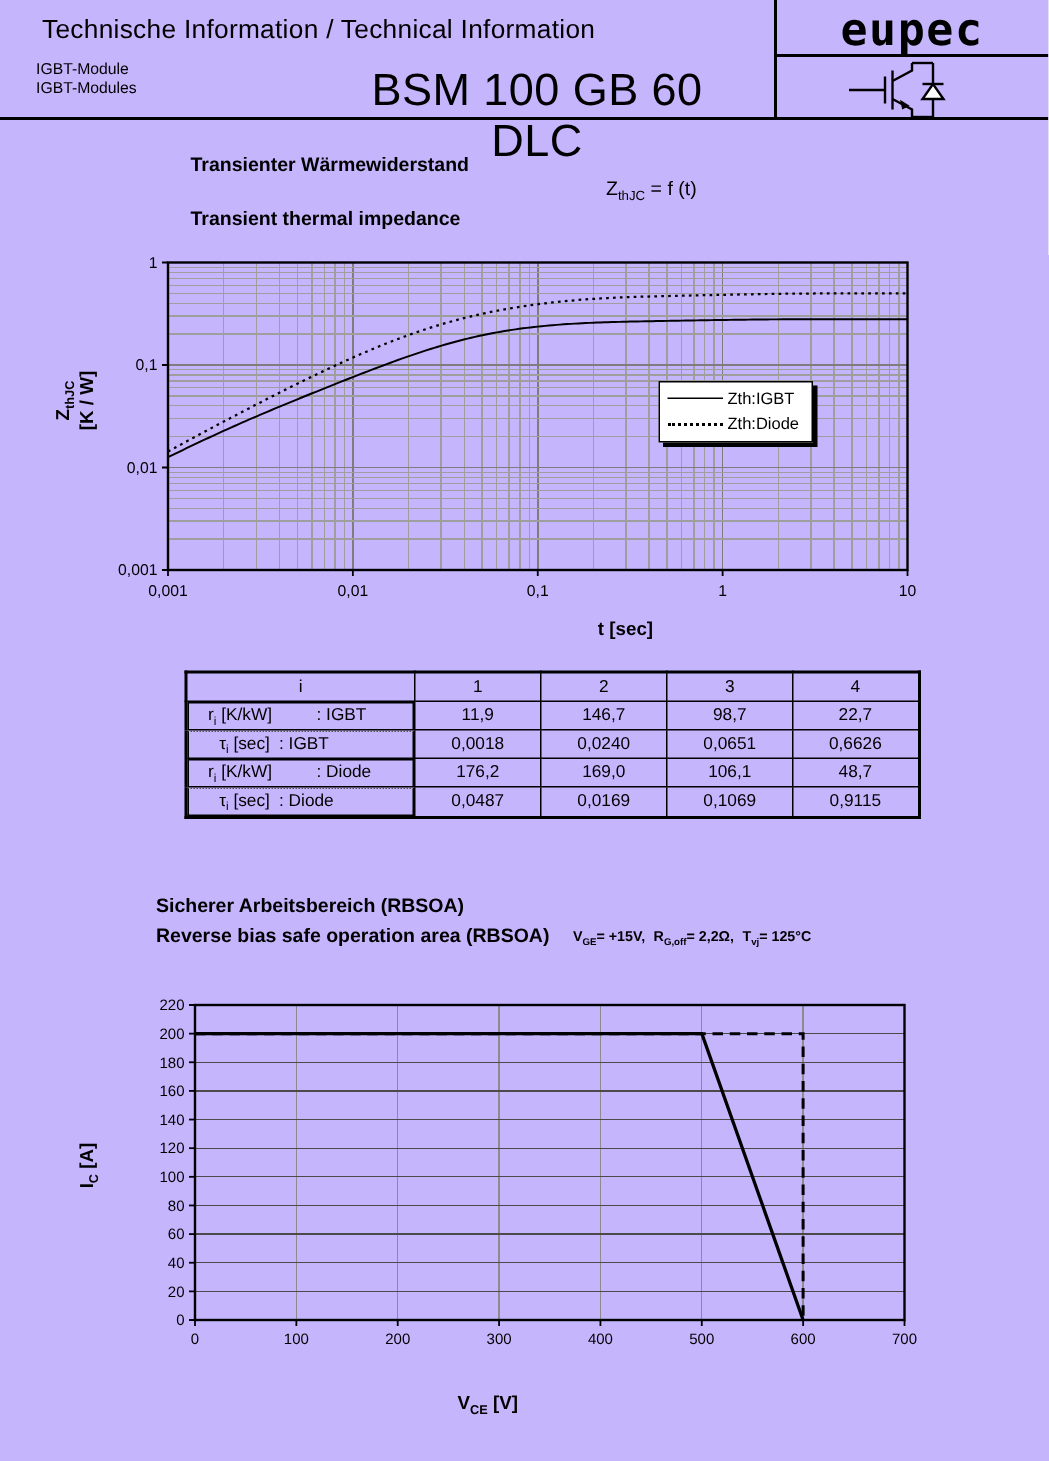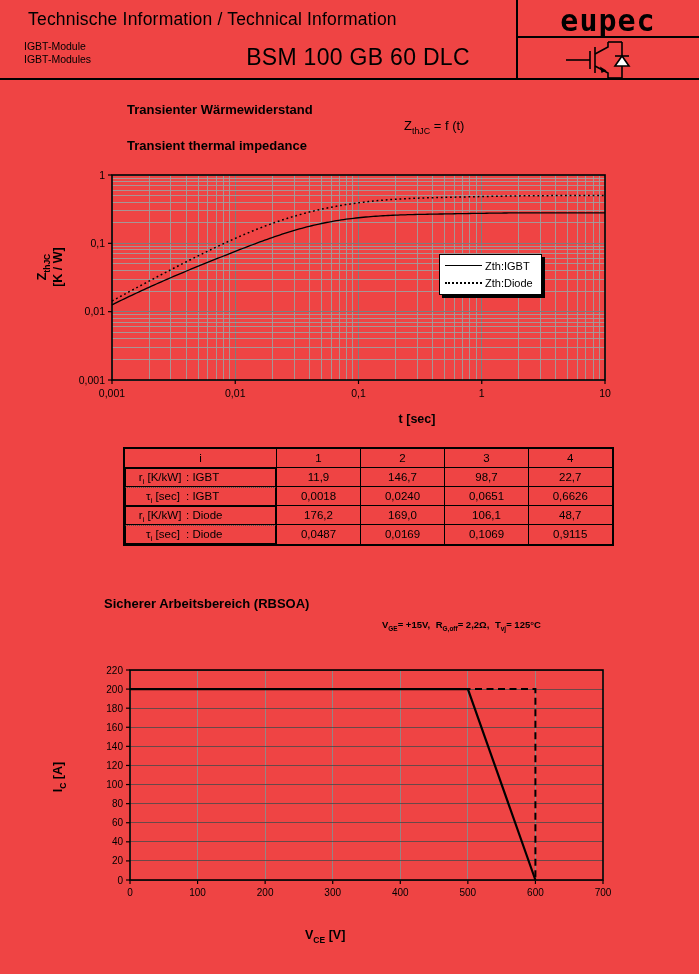--- a/index.html
+++ b/index.html
@@ -1,27 +1,27 @@
 <!DOCTYPE html>
 <html><head>
 <meta charset="utf-8">
 <style>
   * { box-sizing: border-box; }
   html,body { margin:0; padding:0; background:#fff; }
   #page {
-    position:relative; width:699px; height:974px; background:#ef4444;
+    position:relative; width:699px; height:974px; background:#c4b5fd;
     font-family:"Liberation Sans", sans-serif; color:#000; overflow:hidden;
   }
   .abs { position:absolute; }
   sub { font-size:68%; line-height:0; }
 
   
   .doc-title { left:28px; top:9px; font-size:17.5px; letter-spacing:0.2px; }
   .family { left:24px; top:40px; font-size:10.5px; line-height:13px; }
-  .part-number { left:230px; top:44px; width:256px; text-align:center; font-size:23px; letter-spacing:0.3px; }
+  .part-number { left:230px; top:44px; width:256px; text-align:center; font-size:30px; letter-spacing:0.3px; }
   .header-vline { left:516px; top:0; width:2px; height:79px; background:#000; }
   .header-hline-right { left:516px; top:36px; width:183px; height:2px; background:#000; }
   .header-bottom { left:0; top:78px; width:699px; height:2px; background:#000; }
   .brand { left:517px; top:3px; width:182px; text-align:center;
            font-family:"DejaVu Sans Mono", monospace; font-weight:bold;
            font-size:30px; letter-spacing:1px; }
   .brand-symbol { left:560px; top:40px; }
 
   
   .sec-title { font-size:13px; font-weight:bold; }
@@ -56,21 +56,21 @@
   .dotted-sample { border-top:2px dotted #000; }
   .dashed-sample { border-top:2.5px dashed #000; }
 
   
   .foster { left:123px; top:447px; }
   .foster table { border-collapse:collapse; table-layout:fixed; }
   .foster td { border:1px solid #000; height:19px; font-size:11.5px; padding:0; text-align:center; }
   .foster .c0 { width:151px; }
   .foster .cv { width:84px; }
   .foster table { border:2px solid #000; }
-  .foster tr.group-start td { border-top:1.6px solid #000; }
+  .foster tr.group-start td { border-top:1.6px solid #000;gap:25px; }
   .foster tr.dotted-sep td { border-top:1px dotted #555; }
   .pcell { display:flex; align-items:center; text-align:left; }
   .pname { display:inline-block; width:60px; padding-left:8px; white-space:nowrap; }
   .pdev  { white-space:nowrap; }
 
   svg text { font-family:"Liberation Sans", sans-serif; }
 </style>
 </head>
 <body>
 
@@ -264,20 +264,21 @@
         <td class="cv">0,0487</td>
         <td class="cv">0,0169</td>
         <td class="cv">0,1069</td>
         <td class="cv">0,9115</td>
       </tr>
     </tbody>
       </table>
   </div>
 
   <div class="abs sec-title r1">Sicherer Arbeitsbereich (RBSOA)</div>
+  <div class="abs sec-title r2">Reverse bias safe operation area (RBSOA)</div>
   <div class="abs conds">
     <span class="cond-group"><span>V</span><sub>GE</sub><span>= +15V,</span></span>
     <span class="cond-group"><span>R</span><sub>G,off</sub><span>= 2,2Ω,</span></span>
     <span class="cond-group"><span>T</span><sub>vj</sub><span>= 125°C</span></span>
   </div>
 
   <div class="abs ylab2 axis-label"><span>I</span><sub>C</sub><span> [A]</span></div>
 
   <svg id="rbsoa-chart" class="abs" style="left:80px; top:660px;" width="560" height="245">
       <line x1="50" y1="10" x2="50" y2="220" stroke="#8c8c8c" stroke-width="0.9" shape-rendering="crispEdges"></line>

